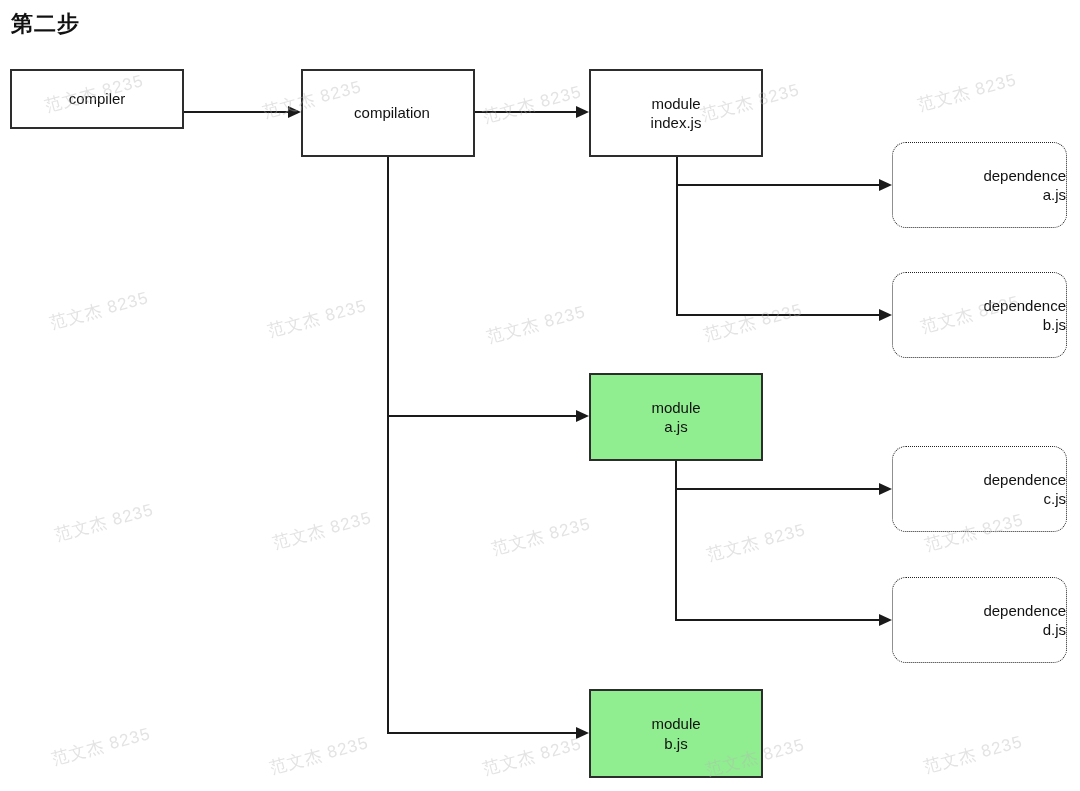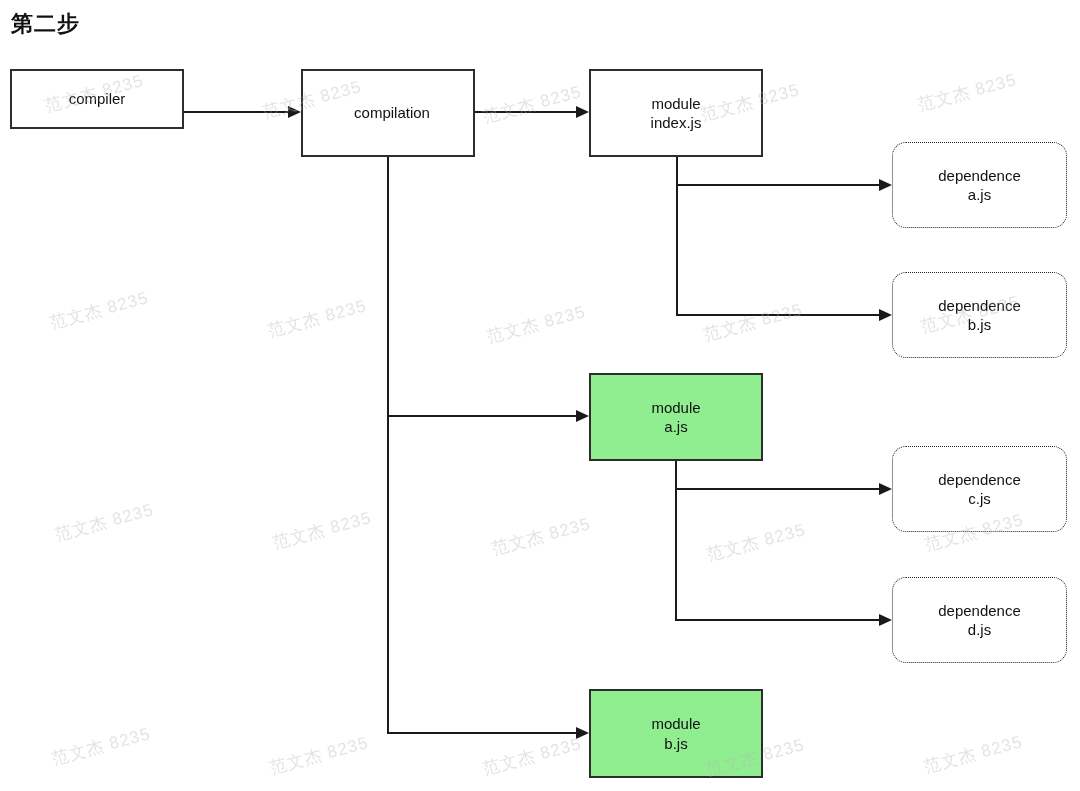--- a/index.html
+++ b/index.html
@@ -43,20 +43,21 @@
   }
 
   .node.module-green {
     border: 2px solid #2d2d2d;
   }
 
   .node.dotted {
     background: #ffffff;
     border: 1.5px dotted #222222;
     border-radius: 14px;
+    align-items: flex-end;
   }
 
   .hline, .vline {
     position: absolute;
     background: #1a1a1a;
     z-index: 1;
   }
   .hline { height: 2px; }
   .vline { width: 2px; }
 

